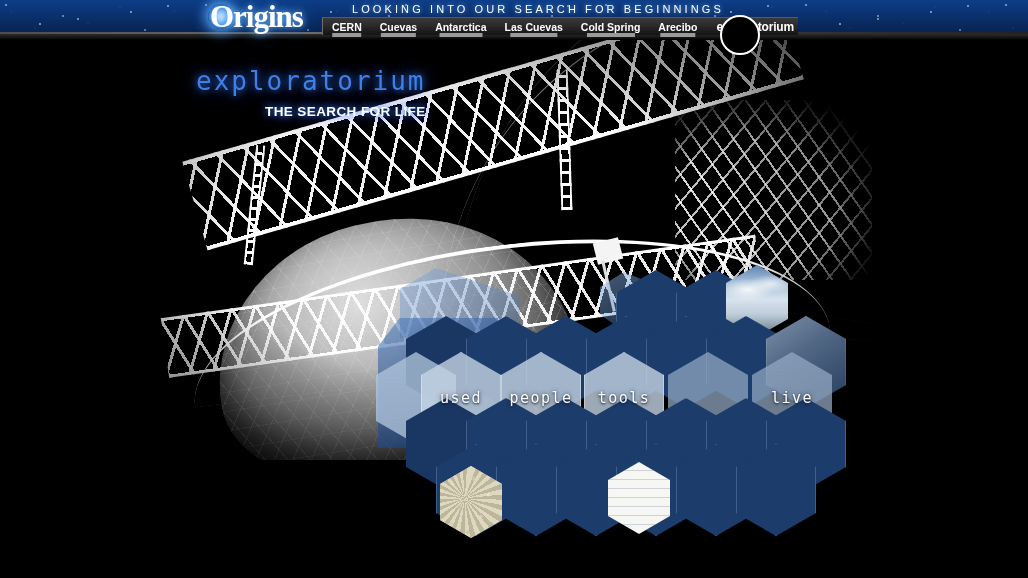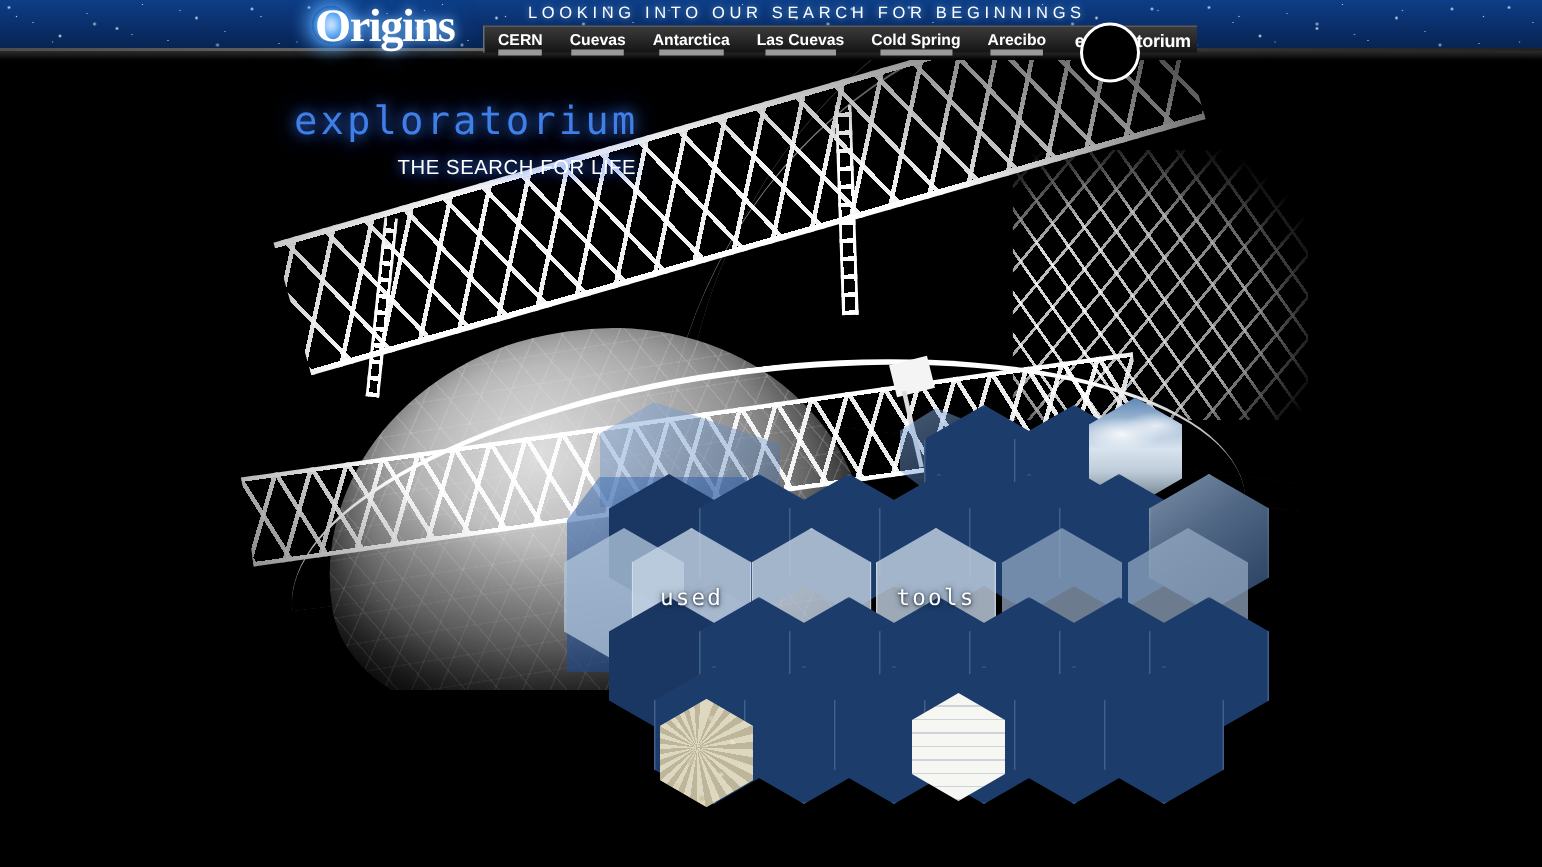--- a/index.html
+++ b/index.html
@@ -121,21 +121,21 @@
   #arc-sweep2{position:absolute;left:320px;top:-70px;width:620px;height:340px;
      border-top:1px solid rgba(255,255,255,.35);border-radius:50%/100% 100% 0 0;transform:rotate(7deg);}
   .vignette{position:absolute;inset:0;background:radial-gradient(ellipse at 45% 48%, rgba(0,0,0,0) 45%, rgba(0,0,0,.55) 78%, #000 100%);}
 
   
   #title{position:absolute;left:196px;top:66px;z-index:20;
      font-family:"DejaVu Sans Mono","Liberation Mono",monospace;font-size:26px;
      color:#3f7fe8;letter-spacing:2px;
      text-shadow:0 0 9px rgba(60,120,240,.95),0 0 20px rgba(40,90,220,.7);}
   #subtitle{position:absolute;left:265px;top:104px;z-index:20;
-     font-family:"Liberation Sans",sans-serif;font-size:13.5px;font-weight:400;
+     font-family:"Liberation Sans",sans-serif;font-size:13.5px;font-weight:700;
      color:#ffffff;letter-spacing:.4px;text-shadow:0 0 7px rgba(70,130,255,.95),0 0 14px rgba(40,90,230,.8);}
 
   
   #caption{position:absolute;left:219px;top:449px;width:180px;z-index:22;
      font-family:"DejaVu Sans Mono","Liberation Mono",monospace;font-size:9.6px;
      line-height:12.7px;color:#b9d3f3;letter-spacing:.1px;
      text-shadow:0 0 4px rgba(60,120,220,.7);}
 
   
   #hexwrap{position:absolute;left:0;top:0;width:1028px;height:578px;z-index:15;}
@@ -280,27 +280,29 @@
     <div class="hex blue" style="left:706px;top:316px;"></div>
     <div class="hex blue" style="left:766px;top:316px;"></div>
     <div class="hex hex-photo-tr" style="left:766px;top:316px;opacity:.55;"></div>
 
     <div class="hex lightpale" style="left:376px;top:352px;"></div>
 
     <div class="hex light" style="left:421px;top:352px;"></div>
     <div class="hex-label" style="left:421px;top:352px;">used</div>
 
     <div class="hex light" style="left:501px;top:352px;"></div>
+    <div class="hex-label" style="left:501px;top:352px;">people</div>
 
     <div class="hex light" style="left:584px;top:352px;"></div>
     <div class="hex-label" style="left:584px;top:352px;">tools</div>
 
     <div class="hex steel" style="left:668px;top:352px;"></div>
 
     <div class="hex steel" style="left:752px;top:352px;"></div>
+    <div class="hex-label" style="left:752px;top:352px;">live</div>
 
     <div class="hex blue2" style="left:406px;top:398px;"></div>
     <div class="hex blue" style="left:466px;top:398px;"></div>
     <div class="hex blue" style="left:526px;top:398px;"></div>
     <div class="hex blue" style="left:586px;top:398px;"></div>
     <div class="hex blue" style="left:646px;top:398px;"></div>
     <div class="hex blue" style="left:706px;top:398px;"></div>
     <div class="hex blue" style="left:766px;top:398px;"></div>
 
     <div class="hex blue" style="left:436px;top:444px;"></div>

